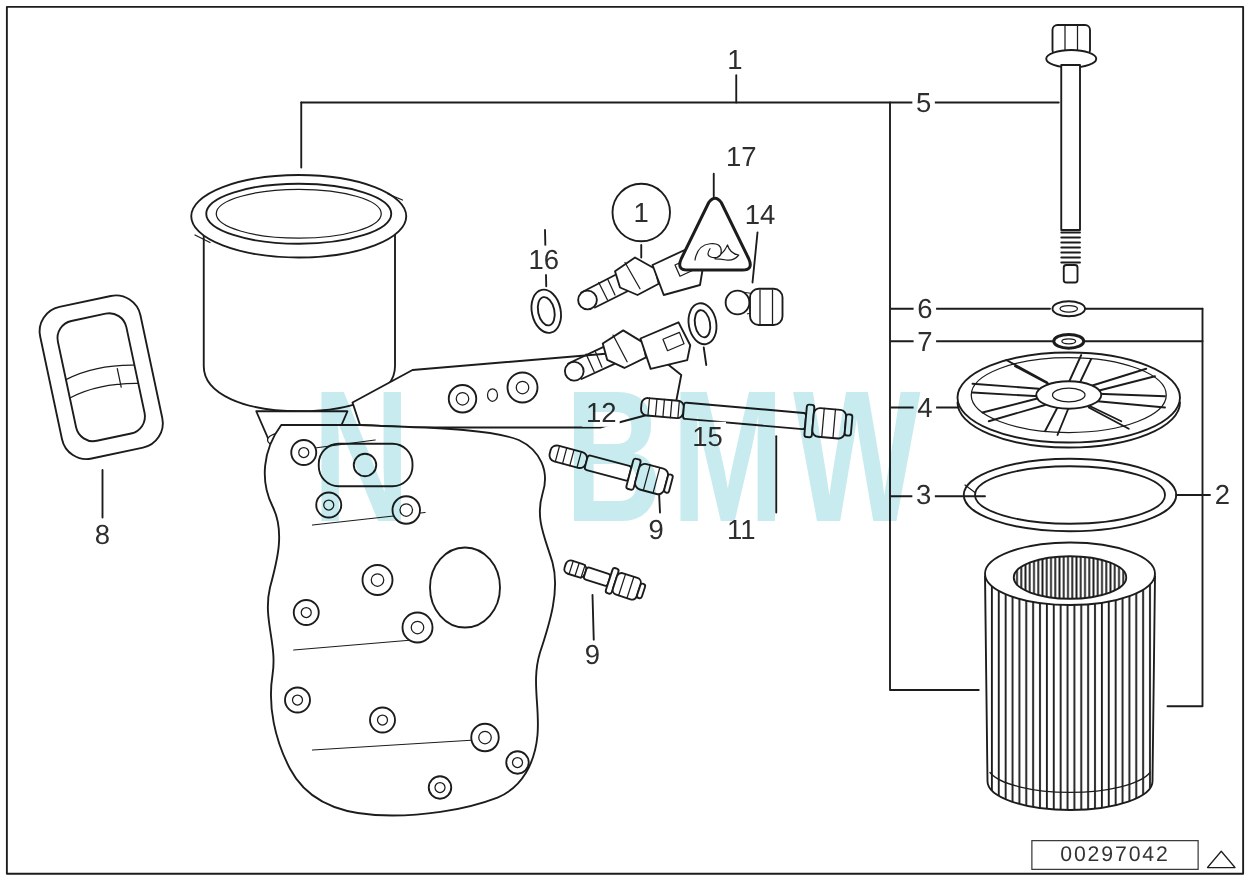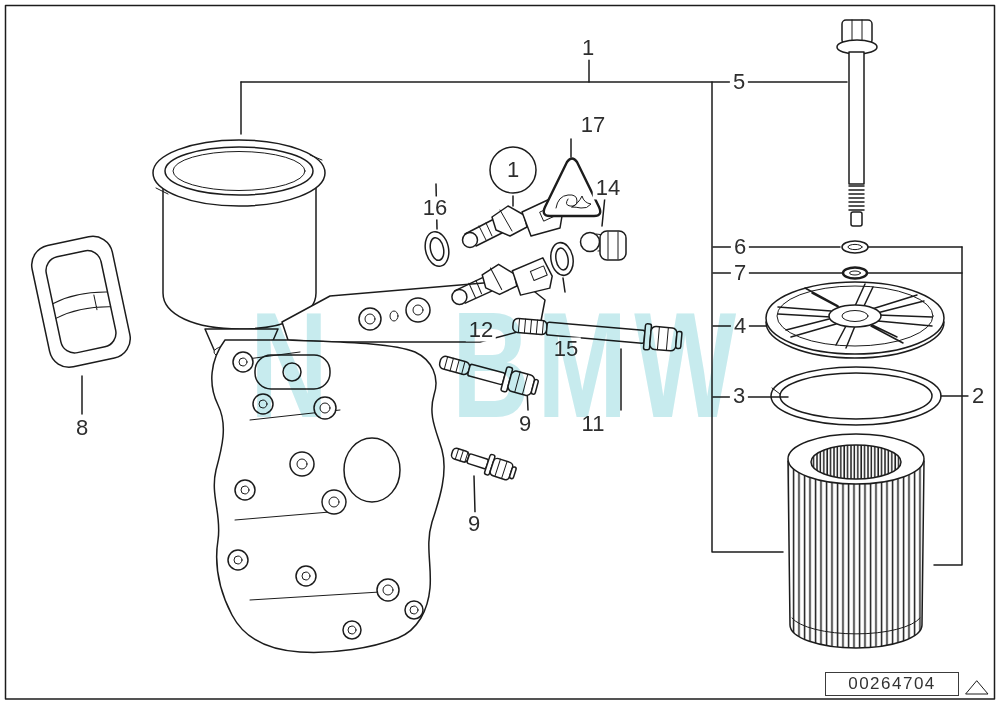--- a/index.html
+++ b/index.html
@@ -262,22 +262,22 @@
   <div class="callout" style="left:740px;top:326px;">4</div>
   <div class="callout" style="left:739px;top:82px;">5</div>
   <div class="callout" style="left:740px;top:247px;">6</div>
   <div class="callout" style="left:740px;top:273px;">7</div>
   <div class="callout" style="left:82px;top:428px;">8</div>
   <div class="callout" style="left:474px;top:524px;">9</div>
   <div class="callout" style="left:525px;top:424px;">9</div>
   <div class="callout" style="left:593px;top:424px;">11</div>
   <div class="callout" style="left:481px;top:330px;">12</div>
   <div class="callout nobg" style="left:513px;top:170px;">1</div>
-  <div class="callout" style="left:608px;top:172px;margin-top:16px;">14</div>
+  <div class="callout" style="left:608px;top:172px;">14</div>
   <div class="callout" style="left:566px;top:304px;margin-top:45px;">15</div>
   <div class="callout" style="left:435px;top:170px;margin-top:38px;">16</div>
   <div class="callout" style="left:570px;top:125px;margin-left:23px;">17</div>
 
   <div class="pn-box">
-    <span>00264704</span>
+    <span>00297042</span>
   </div>
 
 </div>
 
 </body></html>

